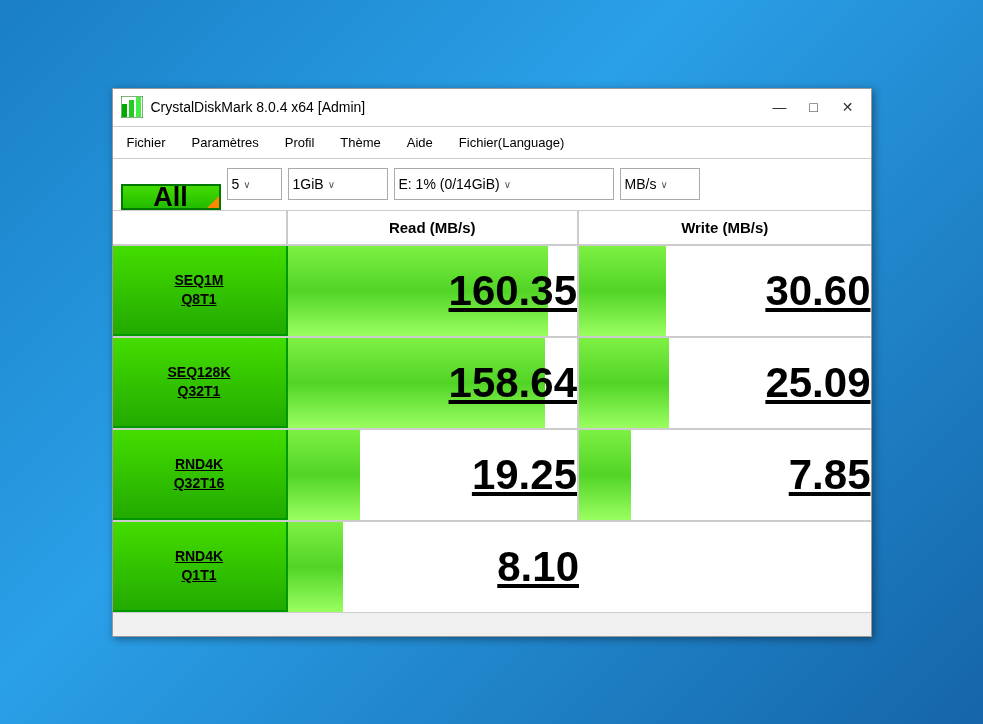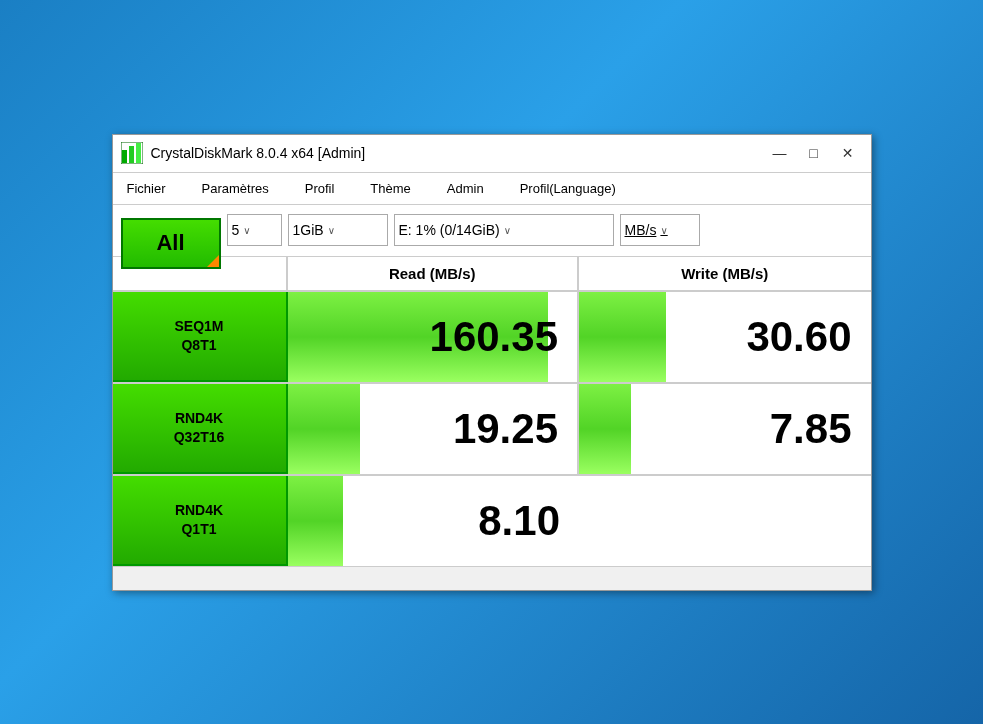--- a/index.html
+++ b/index.html
@@ -72,21 +72,21 @@
     }
 
     
     .menu-bar {
       background: white;
       display: flex;
       align-items: center;
       padding: 2px 4px;
       border-bottom: 1px solid #ccc;
       height: 32px;
-      gap: 16px;
+      gap: 6px;
     }
 
     .menu-item {
       padding: 4px 10px;
       font-size: 13px;
       cursor: pointer;
       border-radius: 2px;
       color: #000;
     }
 
@@ -98,24 +98,24 @@
       padding: 6px 8px;
       gap: 6px;
       border-bottom: 1px solid #ccc;
       height: 52px;
     }
 
     .all-btn {
       background: linear-gradient(to bottom, #44dd00, #22bb00);
       border: 2px solid #007700;
       color: #000;
-      font-size: 22px;
+      font-size: 27px;
       font-weight: bold;
       width: 100px;
-      height: 51px;
+      height: 26px;
       cursor: pointer;
       position: relative;
       display: flex;
       align-items: center;
       justify-content: center;
       margin-top: 26px;
     }
 
     .all-btn::after {
       content: '';
@@ -152,21 +152,20 @@
     .select-medium {
       min-width: 100px;
     }
 
     .select-small {
       min-width: 55px;
     }
 
     .select-unit {
       min-width: 80px;
-      text-decoration: underline;
     }
 
     
     .content {
       background: white;
       padding: 0;
     }
 
     
     .header-row {
@@ -185,20 +184,21 @@
     }
 
     .header-cell:last-child { border-right: none; border-radius: 12px; }
     .header-cell:first-child { border-right: 2px solid #ccc; }
 
     
     .data-row {
       display: grid;
       grid-template-columns: 175px 1fr 1fr;
       border-bottom: 2px solid #ccc;
+      text-decoration: underline;
     }
 
     .data-row:last-child { border-bottom: none; }
 
     .label-cell {
       background: linear-gradient(to bottom, #44dd00, #22aa00);
       border: 2px solid #009900;
       display: flex;
       align-items: center;
       justify-content: center;
@@ -210,21 +210,21 @@
       min-height: 90px;
       border-left: none;
       border-top: none;
     }
 
     .value-cell {
       display: flex;
       align-items: center;
       justify-content: flex-end;
       border-right: 2px solid #ccc;
-      padding-right: 19px;
+      padding-right: 0;
       position: relative;
       min-height: 90px;
       overflow: hidden;
     }
 
     .value-cell:last-child { border-right: none; }
 
     .bar-bg {
       position: absolute;
       left: 0;
@@ -273,22 +273,22 @@
       <button class="title-btn">□</button>
       <button class="title-btn close">✕</button>
     </div>
   </div>
 
   <div class="menu-bar">
     <div class="menu-item">Fichier</div>
     <div class="menu-item">Paramètres</div>
     <div class="menu-item">Profil</div>
     <div class="menu-item">Thème</div>
-    <div class="menu-item">Admin</div>
-    <div class="menu-item">Profil(Language)</div>
+    <div class="menu-item">Aide</div>
+    <div class="menu-item">Fichier(Language)</div>
   </div>
 
   <div class="toolbar">
     <button class="all-btn">All</button>
 
     <div class="select-control select-small">
       <span>5</span>
       <span class="chevron">∨</span>
     </div>
 
@@ -321,20 +321,31 @@
       <div class="value-cell">
         <div class="bar-bg" style="width:90%"></div>
         <span class="value-num">160.35</span>
       </div>
       <div class="value-cell">
         <div class="bar-bg" style="width:30%"></div>
         <span class="value-num">30.60</span>
       </div>
     </div>
 
+    <div class="data-row">
+      <div class="label-cell">SEQ128K<br>Q32T1</div>
+      <div class="value-cell">
+        <div class="bar-bg" style="width:89%"></div>
+        <span class="value-num">158.64</span>
+      </div>
+      <div class="value-cell">
+        <div class="bar-bg" style="width:31%"></div>
+        <span class="value-num">25.09</span>
+      </div>
+    </div>
 
     <div class="data-row">
       <div class="label-cell">RND4K<br>Q32T16</div>
       <div class="value-cell">
         <div class="bar-bg" style="width:25%"></div>
         <span class="value-num">19.25</span>
       </div>
       <div class="value-cell">
         <div class="bar-bg" style="width:18%"></div>
         <span class="value-num">7.85</span>

